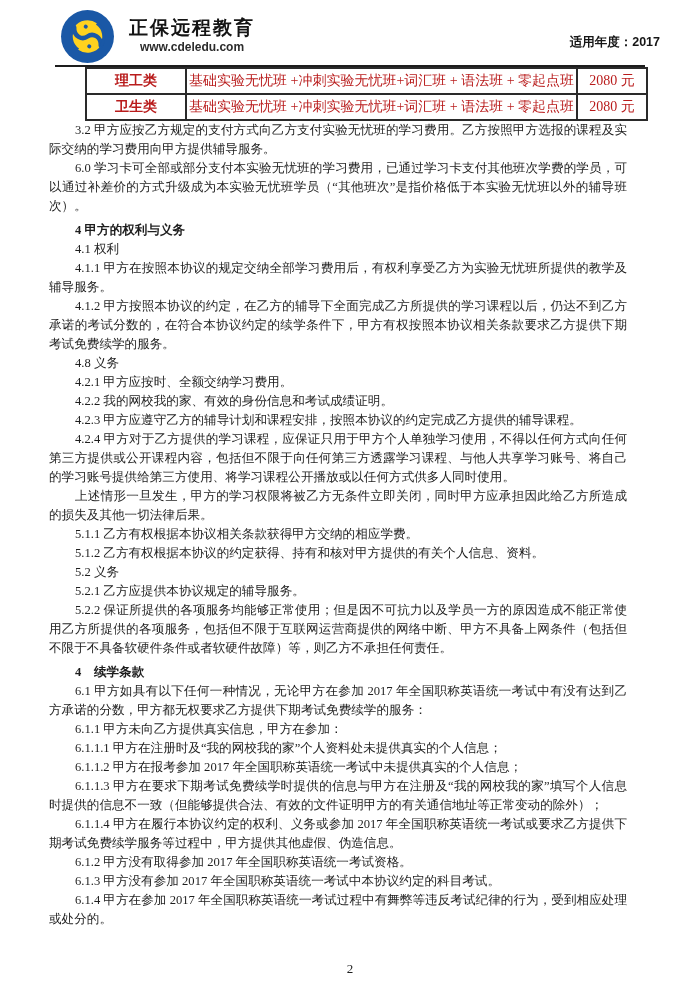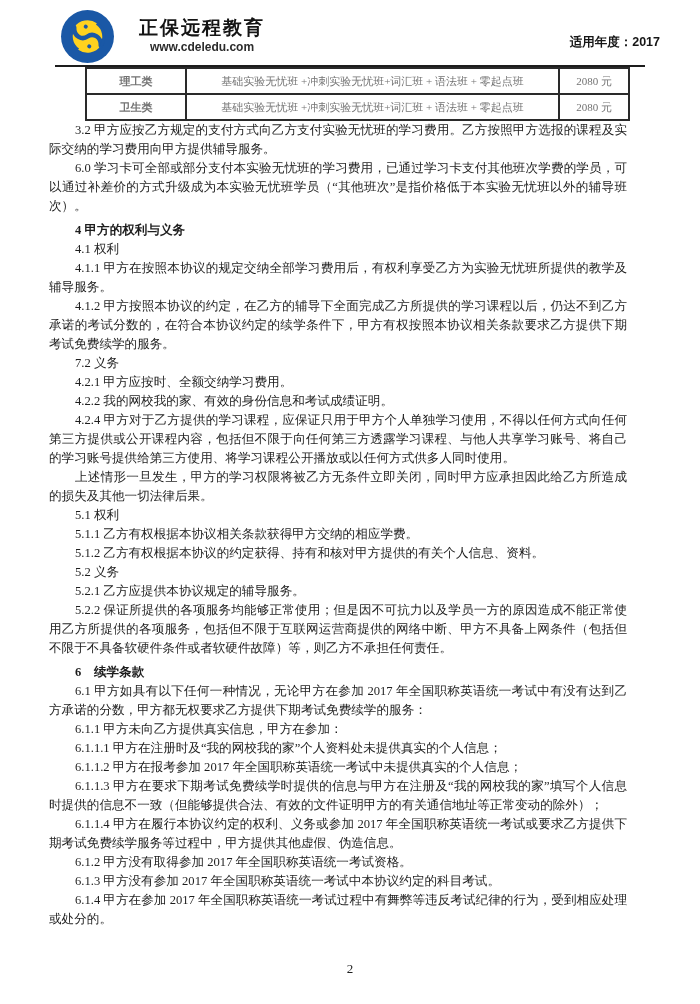--- a/index.html
+++ b/index.html
@@ -7,21 +7,21 @@
     position:relative;
     width:700px; height:1004px;
     background:#ffffff;
     font-family:"Liberation Serif", serif;
     color:#1e1e1e;
     overflow:hidden;
   }
   
   .header { position:absolute; top:9px; left:60px; display:flex; align-items:flex-start; }
   .logo { width:55px; height:55px; flex:0 0 auto; }
-  .brand-block { margin-left:24px; padding-top:8px; }
+  .brand-block { margin-left:14px; padding-top:8px; }
   .brand-name {
     font-family:"Liberation Sans", sans-serif;
     font-weight:bold; font-size:19px; letter-spacing:2px; color:#141414; line-height:22px;
   }
   .brand-url {
     font-family:"Liberation Sans", sans-serif;
     font-weight:bold; font-size:12px; color:#2b2b2b; margin-top:1px;text-align:center;
   }
   .year-label {
     position:absolute; top:34px; right:40px;
@@ -29,21 +29,21 @@
     font-weight:bold; font-size:12.5px; color:#161616;
   }
   .header-rule {
     position:absolute; top:65px; left:55px; width:590px; height:2px;
     background:#1d1d1d;
   }
   
   .price-table {
     position:absolute; top:67px; left:85px;
     border-collapse:collapse; table-layout:fixed;
-    font-size:11px; color:#737373;
+    font-size:14px; color:#b91c1c;
   }
   .price-table td {
     border:2px solid #2a2a2a;
     height:24px; padding:0 2px;
     text-align:center; vertical-align:middle;
     overflow:hidden; white-space:nowrap;
   }
   .price-table td.cat { font-weight:bold; }
   
   .content {
@@ -104,32 +104,32 @@
     </tbody>
   </table>
 
   <div class="content">
     <p class="para">3.2 甲方应按乙方规定的支付方式向乙方支付实验无忧班的学习费用。乙方按照甲方选报的课程及实际交纳的学习费用向甲方提供辅导服务。</p>
     <p class="para">6.0 学习卡可全部或部分支付本实验无忧班的学习费用，已通过学习卡支付其他班次学费的学员，可以通过补差价的方式升级成为本实验无忧班学员（“其他班次”是指价格低于本实验无忧班以外的辅导班次）。</p>
     <p class="para sec-heading">4 甲方的权利与义务</p>
     <p class="para">4.1 权利</p>
     <p class="para">4.1.1 甲方在按照本协议的规定交纳全部学习费用后，有权利享受乙方为实验无忧班所提供的教学及辅导服务。</p>
     <p class="para">4.1.2 甲方按照本协议的约定，在乙方的辅导下全面完成乙方所提供的学习课程以后，仍达不到乙方承诺的考试分数的，在符合本协议约定的续学条件下，甲方有权按照本协议相关条款要求乙方提供下期考试免费续学的服务。</p>
-    <p class="para">7.2 义务</p>
+    <p class="para">4.8 义务</p>
     <p class="para">4.2.1 甲方应按时、全额交纳学习费用。</p>
     <p class="para">4.2.2 我的网校我的家、有效的身份信息和考试成绩证明。</p>
+    <p class="para">4.2.3 甲方应遵守乙方的辅导计划和课程安排，按照本协议的约定完成乙方提供的辅导课程。</p>
     <p class="para">4.2.4 甲方对于乙方提供的学习课程，应保证只用于甲方个人单独学习使用，不得以任何方式向任何第三方提供或公开课程内容，包括但不限于向任何第三方透露学习课程、与他人共享学习账号、将自己的学习账号提供给第三方使用、将学习课程公开播放或以任何方式供多人同时使用。</p>
     <p class="para">上述情形一旦发生，甲方的学习权限将被乙方无条件立即关闭，同时甲方应承担因此给乙方所造成的损失及其他一切法律后果。</p>
-    <p class="para">5.1 权利</p>
     <p class="para">5.1.1 乙方有权根据本协议相关条款获得甲方交纳的相应学费。</p>
     <p class="para">5.1.2 乙方有权根据本协议的约定获得、持有和核对甲方提供的有关个人信息、资料。</p>
     <p class="para">5.2 义务</p>
     <p class="para">5.2.1 乙方应提供本协议规定的辅导服务。</p>
     <p class="para">5.2.2 保证所提供的各项服务均能够正常使用；但是因不可抗力以及学员一方的原因造成不能正常使用乙方所提供的各项服务，包括但不限于互联网运营商提供的网络中断、甲方不具备上网条件（包括但不限于不具备软硬件条件或者软硬件故障）等，则乙方不承担任何责任。</p>
-    <p class="para sec-heading">6　续学条款</p>
+    <p class="para sec-heading">4　续学条款</p>
     <p class="para">6.1 甲方如具有以下任何一种情况，无论甲方在参加 2017 年全国职称英语统一考试中有没有达到乙方承诺的分数，甲方都无权要求乙方提供下期考试免费续学的服务：</p>
     <p class="para">6.1.1 甲方未向乙方提供真实信息，甲方在参加：</p>
     <p class="para">6.1.1.1 甲方在注册时及“我的网校我的家”个人资料处未提供真实的个人信息；</p>
     <p class="para">6.1.1.2 甲方在报考参加 2017 年全国职称英语统一考试中未提供真实的个人信息；</p>
     <p class="para">6.1.1.3 甲方在要求下期考试免费续学时提供的信息与甲方在注册及“我的网校我的家”填写个人信息时提供的信息不一致（但能够提供合法、有效的文件证明甲方的有关通信地址等正常变动的除外）；</p>
     <p class="para">6.1.1.4 甲方在履行本协议约定的权利、义务或参加 2017 年全国职称英语统一考试或要求乙方提供下期考试免费续学服务等过程中，甲方提供其他虚假、伪造信息。</p>
     <p class="para">6.1.2 甲方没有取得参加 2017 年全国职称英语统一考试资格。</p>
     <p class="para">6.1.3 甲方没有参加 2017 年全国职称英语统一考试中本协议约定的科目考试。</p>
     <p class="para">6.1.4 甲方在参加 2017 年全国职称英语统一考试过程中有舞弊等违反考试纪律的行为，受到相应处理或处分的。</p>
   </div>

